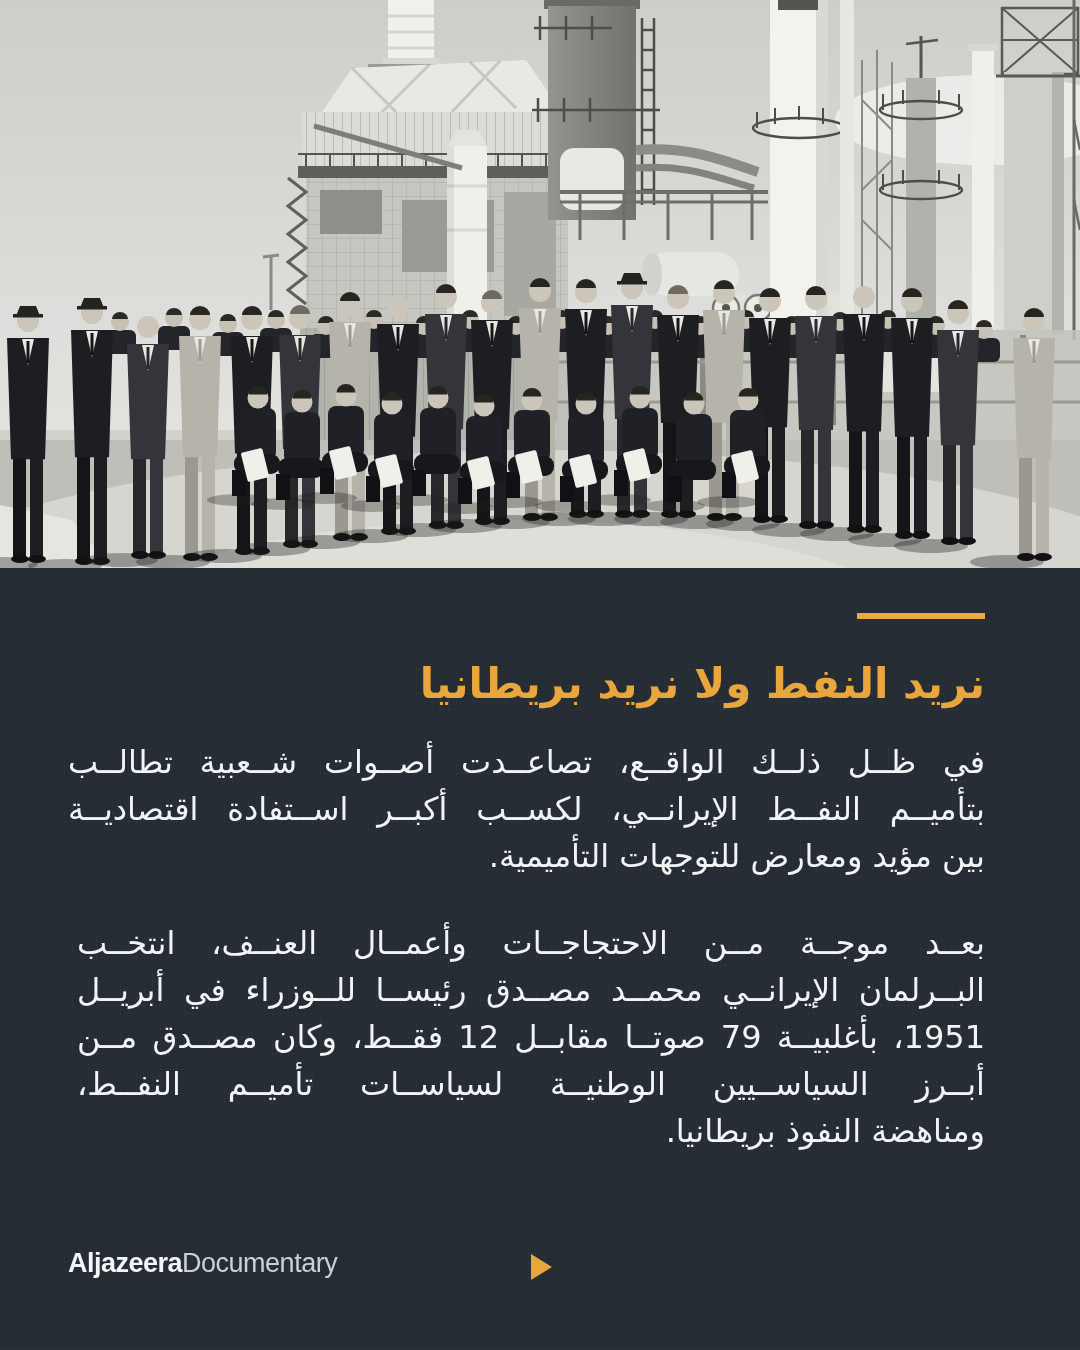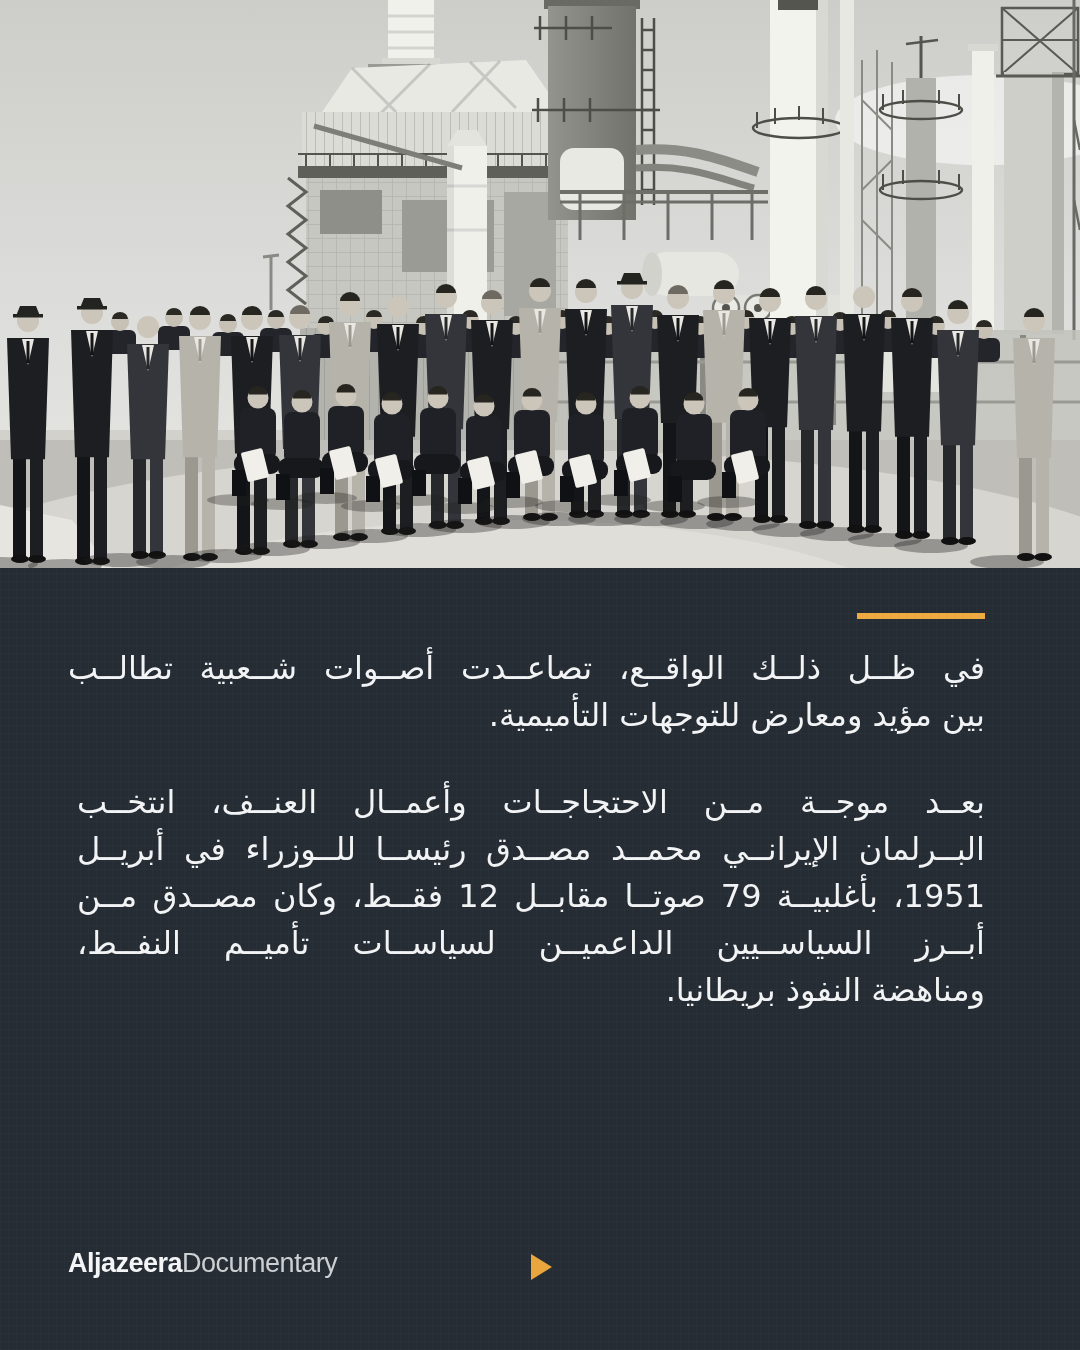--- a/index.html
+++ b/index.html
@@ -582,31 +582,33 @@
           <rect x="722" y="472" width="14" height="26" fill="#101114"></rect>
           <circle cx="748" cy="400" r="10.5" fill="#cbc5ba"></circle>
           <path d="M 738.5,396.5 a9.5,8.5 0 0 1 19,0 Z" fill="#26251f"></path>
           <rect x="734" y="452" width="22" height="30" rx="2" fill="#f1efe9" transform="rotate(-14 745 467)"></rect>
         </g>
     </svg>
   </div>
 
   <div class="content">
     <div class="gold-bar"></div>
+    <h1 class="title">نريد النفط ولا نريد بريطانيا</h1>
 
     <div class="para">
       <div class="line">في ظــل ذلــك الواقــع، تصاعــدت أصــوات شــعبية تطالــب</div>
+      <div class="line">بتأميــم النفــط الإيرانــي، لكســب أكبــر اســتفادة اقتصاديــة</div>
       <div class="line last">بين مؤيد ومعارض للتوجهات التأميمية.</div>
     </div>
 
     <div class="para second">
       <div class="line">بعــد موجــة مــن الاحتجاجــات وأعمــال العنــف، انتخــب</div>
       <div class="line">البــرلمان الإيرانــي محمــد مصــدق رئيســا للــوزراء في أبريــل</div>
       <div class="line">1951، بأغلبيــة 79 صوتــا مقابــل 12 فقــط، وكان مصــدق مــن</div>
-      <div class="line">أبــرز السياســيين الداعميــن لسياســات تأميــم النفــط،</div>
+      <div class="line">أبــرز السياســيين الوطنيــة لسياســات تأميــم النفــط،</div>
       <div class="line last">ومناهضة النفوذ بريطانيا.</div>
     </div>
   </div>
 
   <div class="footer">
     <div class="brand"><span class="bold">Aljazeera</span><span class="light">Documentary</span></div>
     <div class="play"></div>
   </div>
 
 </div>

